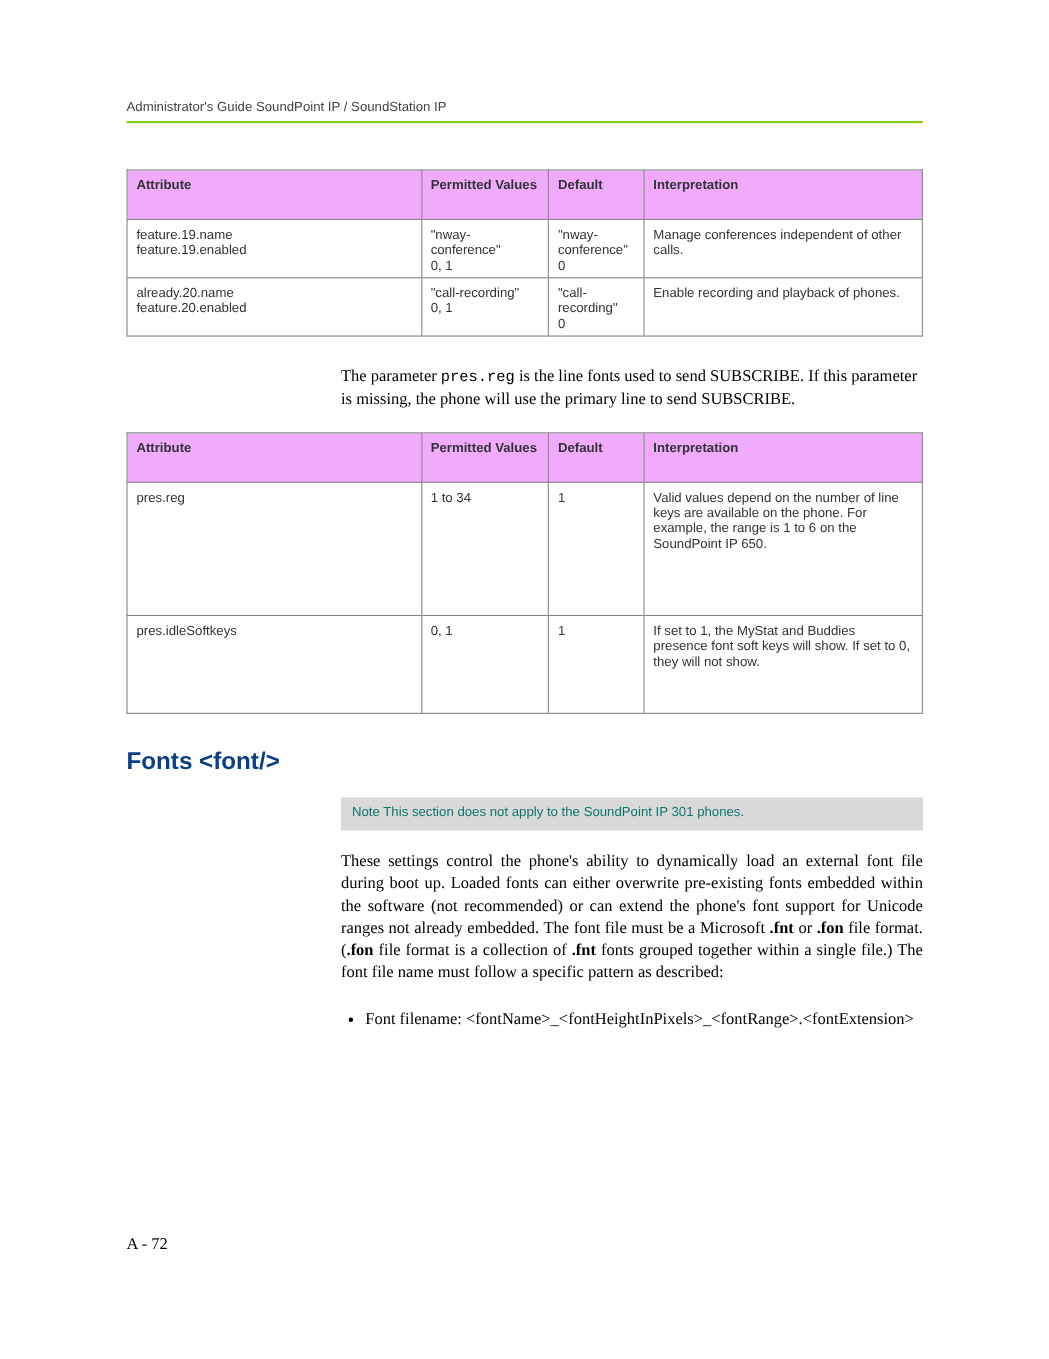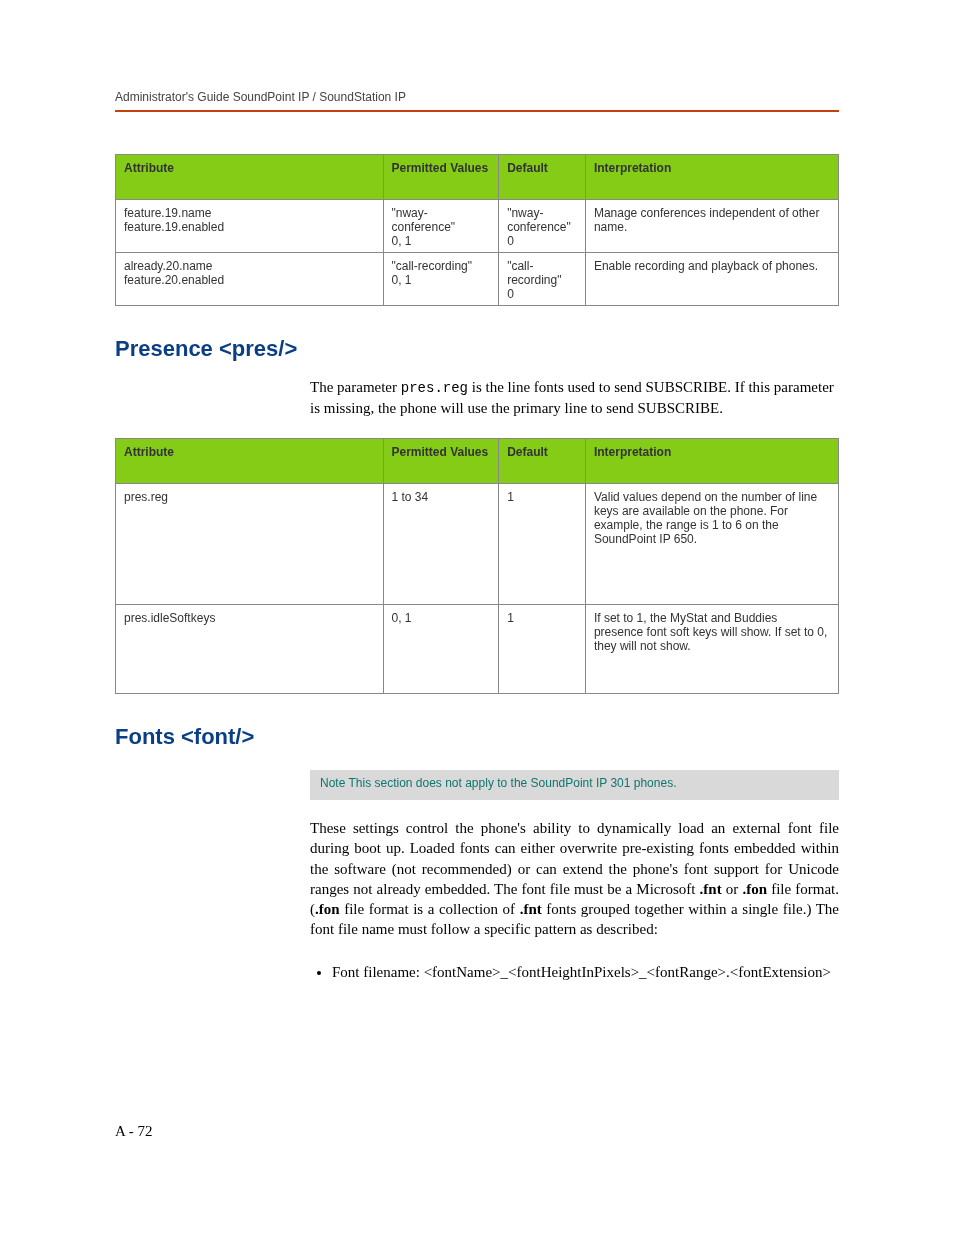--- a/index.html
+++ b/index.html
@@ -15,21 +15,21 @@
     box-sizing: border-box;
   }
   .page {
     padding: 90px 115px 0 115px;
   }
   .header-line {
     font-family: "Trebuchet MS", Arial, sans-serif;
     font-size: 12px;
     color: #444;
     padding-bottom: 6px;
-    border-bottom: 2px solid #c2410c;
+    border-bottom: 2px solid #84cc16;
     margin-bottom: 42px;
   }
   h2.section {
     font-family: "Trebuchet MS", "Segoe UI", Arial, sans-serif;
     font-weight: bold;
     font-size: 22px;
     color: #0a3f86;
     margin: 30px 0 14px 0;
   }
   .body-indent {
@@ -45,21 +45,21 @@
     font-size: 12px;
     color: #333;
   }
   table.cfg th, table.cfg td {
     border: 1px solid #888;
     padding: 6px 8px 4px 8px;
     text-align: left;
     vertical-align: top;
   }
   table.cfg th {
-    background: #84cc16;
+    background: #f0abfc;
     font-weight: bold;
     height: 34px;
   }
   table.cfg td {
     height: 40px;
   }
   .col-attr { width: 37%; }
   .col-perm { width: 16%; }
   .col-def  { width: 12%; }
   .col-int  { width: 35%; }
@@ -107,35 +107,34 @@
       </tr>
     </thead>
     <tbody>
       <tr>
         <td style="white-space:pre-line">feature.19.name
 feature.19.enabled</td>
         <td style="white-space:pre-line">"nway-conference"
 0, 1</td>
         <td style="white-space:pre-line">"nway-conference"
 0</td>
-        <td>Manage conferences independent of other name.</td>
+        <td>Manage conferences independent of other calls.</td>
       </tr>
       <tr>
         <td style="white-space:pre-line">already.20.name
 feature.20.enabled</td>
         <td style="white-space:pre-line">"call-recording"
 0, 1</td>
         <td style="white-space:pre-line">"call-recording"
 0</td>
         <td>Enable recording and playback of phones.</td>
       </tr>
     </tbody>
   </table>
 
-  <h2 class="section">Presence &lt;pres/&gt;</h2>
   <p class="body-indent">
     <span>The parameter </span><span style="font-family: 'Courier New', monospace; font-size:14px;">pres.reg</span><span> is the line fonts used to send SUBSCRIBE. If this parameter is missing, the phone will use the primary line to send SUBSCRIBE.</span>
   </p>
 
   <table class="cfg">
     <thead>
       <tr>
         <th class="col-attr">Attribute</th>
         <th class="col-perm">Permitted Values</th>
         <th class="col-def">Default</th>

